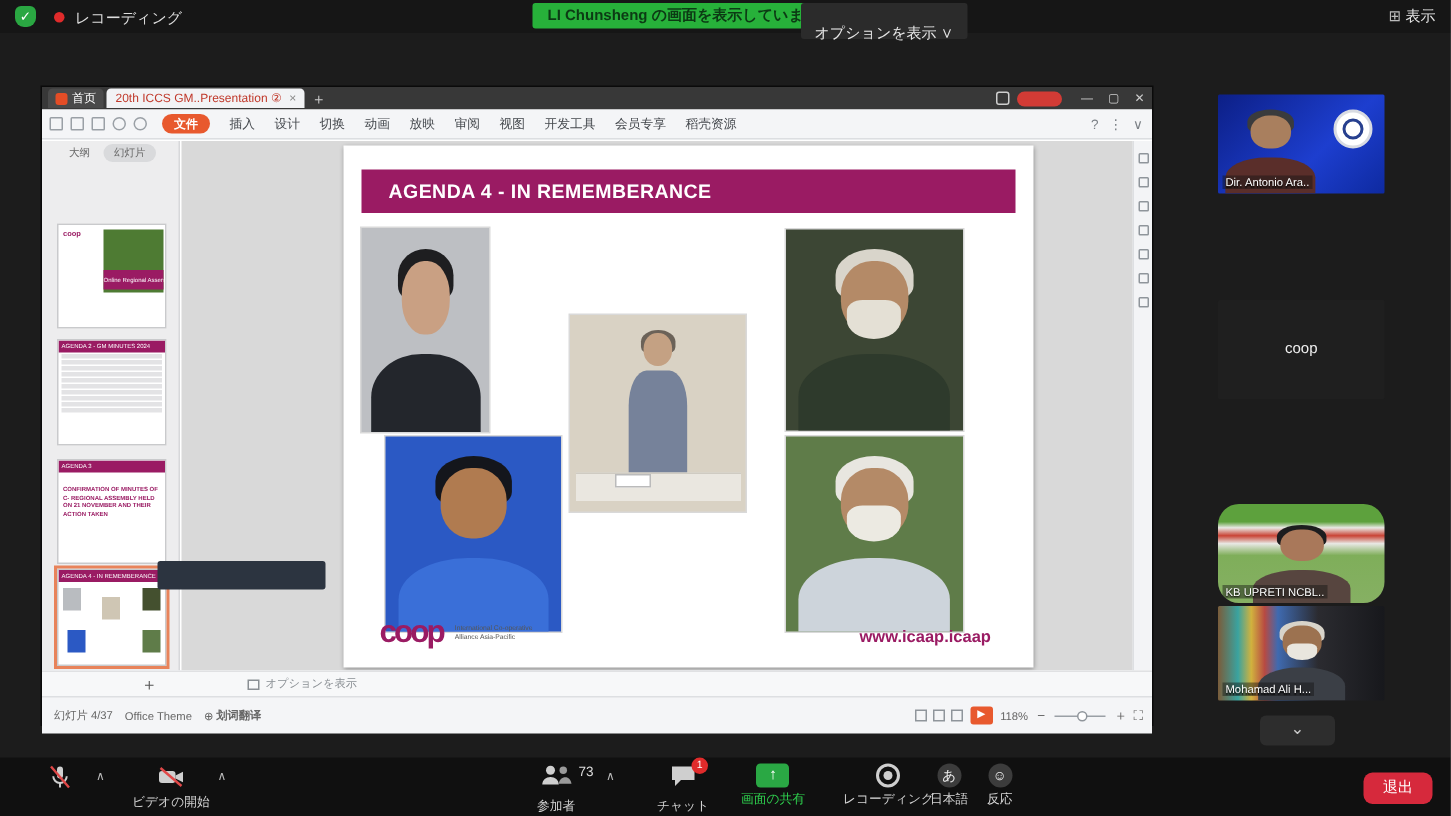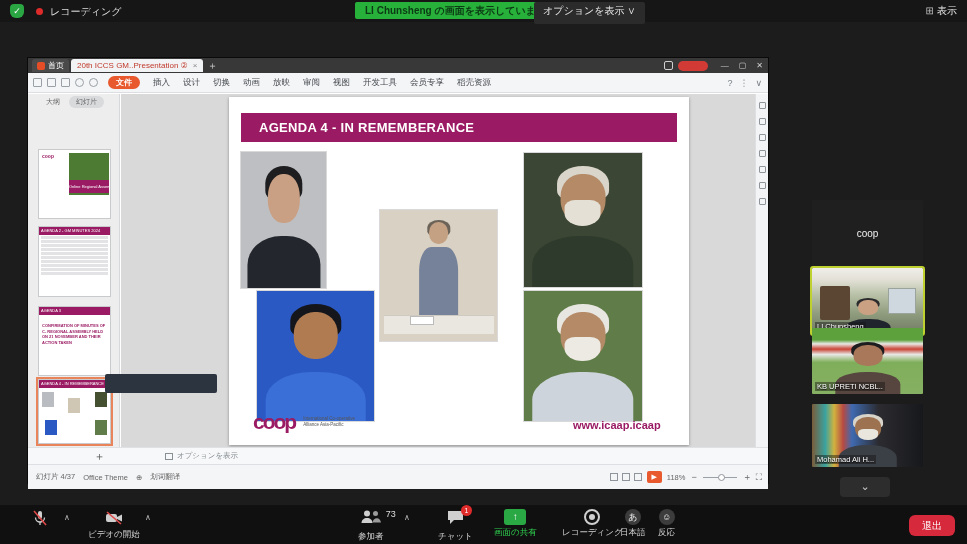--- a/index.html
+++ b/index.html
@@ -6,21 +6,21 @@
   *{box-sizing:border-box;font-family:"Liberation Sans",sans-serif;}
   .app{position:relative;width:967px;height:544px;background:#1c1c1c;overflow:hidden;}
   .abs{position:absolute;}
 
   
   .topbar{position:absolute;left:0;top:0;width:967px;height:22px;background:#161616;}
   .shield{position:absolute;left:10px;top:4px;width:14px;height:14px;background:#2aa742;border-radius:4px 4px 6px 6px;color:#fff;font-size:9px;line-height:14px;text-align:center;}
   .recdot{position:absolute;left:36px;top:8px;width:7px;height:7px;border-radius:50%;background:#e02b2b;}
   .reclabel{position:absolute;left:50px;top:5px;color:#ddd;font-size:10px;}
   .sharebanner{position:absolute;left:355px;top:2px;height:17px;line-height:17px;padding:0 10px;background:#27b13a;color:#0c3a14;font-size:10px;font-weight:bold;border-radius:2px;}
-  .optionsbtn{position:absolute;left:534px;top:2px;height:22px;line-height:17px;padding:0 9px;background:#2b2b2b;color:#e8e8e8;font-size:10px;border-radius:2px;cursor:pointer;}
+  .optionsbtn{position:absolute;left:534px;top:2px;height:22px;line-height:17px;padding:12px 9px;background:#2b2b2b;color:#e8e8e8;font-size:10px;border-radius:2px;cursor:pointer;}
   .viewbtn{position:absolute;right:10px;top:4px;color:#e8e8e8;font-size:10px;cursor:pointer;}
   .viewbtn .grid{color:#bbb;margin-right:3px;font-size:10px;}
 
   
   .wps{position:absolute;left:28px;top:58px;width:740px;height:425px;background:#fff;box-shadow:0 0 0 1px #0a0a0a;}
   .wps-title{position:absolute;left:0;top:0;width:100%;height:15px;background:#383838;display:flex;align-items:center;}
   .hometab{margin-left:4px;height:13px;display:flex;align-items:center;padding:0 5px;background:#4a4a4a;border-radius:3px 3px 0 0;color:#fff;font-size:8px;justify-content:flex-end;}
   .hometab .mark{width:8px;height:8px;background:#e44d26;border-radius:2px;margin-right:3px;}
   .doctab{margin-left:2px;height:13px;display:flex;align-items:center;padding:0 6px;background:#f2f3f5;border-radius:3px 3px 0 0;color:#c0392b;font-size:8px;max-width:150px;white-space:nowrap;}
   .doctab .x{margin-left:5px;color:#888;font-size:8px;}
@@ -273,56 +273,55 @@
     <div class="notesbar">
       <span class="addslide">＋</span>
       <span class="noteicon"></span>
       <span class="notetext">オプションを表示</span>
     </div>
 
     <div class="statusbar">
       <span class="sl">幻灯片 4/37</span>
       <span class="sl">Office Theme</span>
       <span class="sl">⊕</span>
-      <span class="sl" style="margin-left:8px;">划词翻译</span>
+      <span class="sl" style="margin-left:2px;font-weight:bold;">划词翻译</span>
       <span class="spacer"></span>
       <span class="vicon"></span>
       <span class="vicon"></span>
       <span class="vicon"></span>
       <span class="playbtn">▶</span>
       <span class="zoomval">118%</span>
       <span class="zbtn">−</span>
       <span class="zline">
           <span class="zknob"></span>
         </span>
       <span class="zbtn">＋</span>
       <span class="zbtn" style="margin-right:6px;">⛶</span>
     </div>
   </div>
 
   <div class="overlaybar"></div>
 
-
-
-  <div class="tile" style="top:200px;">
-    <div class="cname">coop</div>
-  </div>
-
-  <div class="tile active" style="top:268px;background:linear-gradient(180deg,#efeee9 0%,#e2e0d6 18%,#b9c2a8 40%,#8f9b7d 70%,#6f7a62 100%);">
-    <div class="abs" style="left:8px;top:18px;width:30px;height:34px;background:#5a4632;border-radius:2px;"></div>
-    <div class="abs" style="left:76px;top:20px;width:28px;height:26px;background:#cfd8de;border:1px solid #9aa49c;"></div>
-    <div class="person abs" style="left:30px;top:26px;width:52px;height:40px;--hair:#2c2c2e;--skin:#caa283;--shirt:#20242c;">
+  <div class="tile" style="top:63px;background:linear-gradient(135deg,#0c1f86,#1d3ecf 60%,#0e2aa0);">
+    <div class="person abs" style="left:0;top:4px;width:70px;height:62px;--hair:#3a3b3d;--skin:#a97f5e;--shirt:#5a2e2a;">
         <span class="hair"></span>
         <span class="head"></span>
         <span class="body"></span>
       </div>
-    <div class="tag">LI Chunsheng</div>
-  </div>
-
-  <div class="tile" style="top:328px;background:linear-gradient(180deg,#5da13d 0%,#5da13d 18%,#e8e8e4 24%,#c94436 32%,#e8e8e4 40%,#7fae5a 52%,#86b063 100%);">
+    <div class="logocircle"></div>
+    <div class="tag">Dir. Antonio Ara..</div>
+  </div>
+
+
+  <div class="tile" style="top:200px;">
+    <div class="cname">coop</div>
+  </div>
+
+
+  <div class="tile" style="top:336px;background:linear-gradient(180deg,#5da13d 0%,#5da13d 18%,#e8e8e4 24%,#c94436 32%,#e8e8e4 40%,#7fae5a 52%,#86b063 100%);border-radius:14px;">
     <div class="person abs" style="left:18px;top:8px;width:76px;height:58px;--hair:#1d1d1f;--skin:#a9785a;--shirt:#57453f;">
         <span class="hair"></span>
         <span class="head"></span>
         <span class="body"></span>
       </div>
     <div class="tag">KB UPRETI NCBL..</div>
   </div>
 
   <div class="tile" style="top:404px;height:63px;background:linear-gradient(90deg,#7a5c3a 0%,#3aa3a0 12%,#d1b23e 20%,#b84a42 28%,#3f6ab0 36%,#2b2b30 60%,#17181c 100%);">
     <div class="person beard abs" style="left:22px;top:4px;width:68px;height:59px;--hair:#d8d4ca;--skin:#9c7250;--shirt:#3b3f46;--beard:#e9e6de;">

